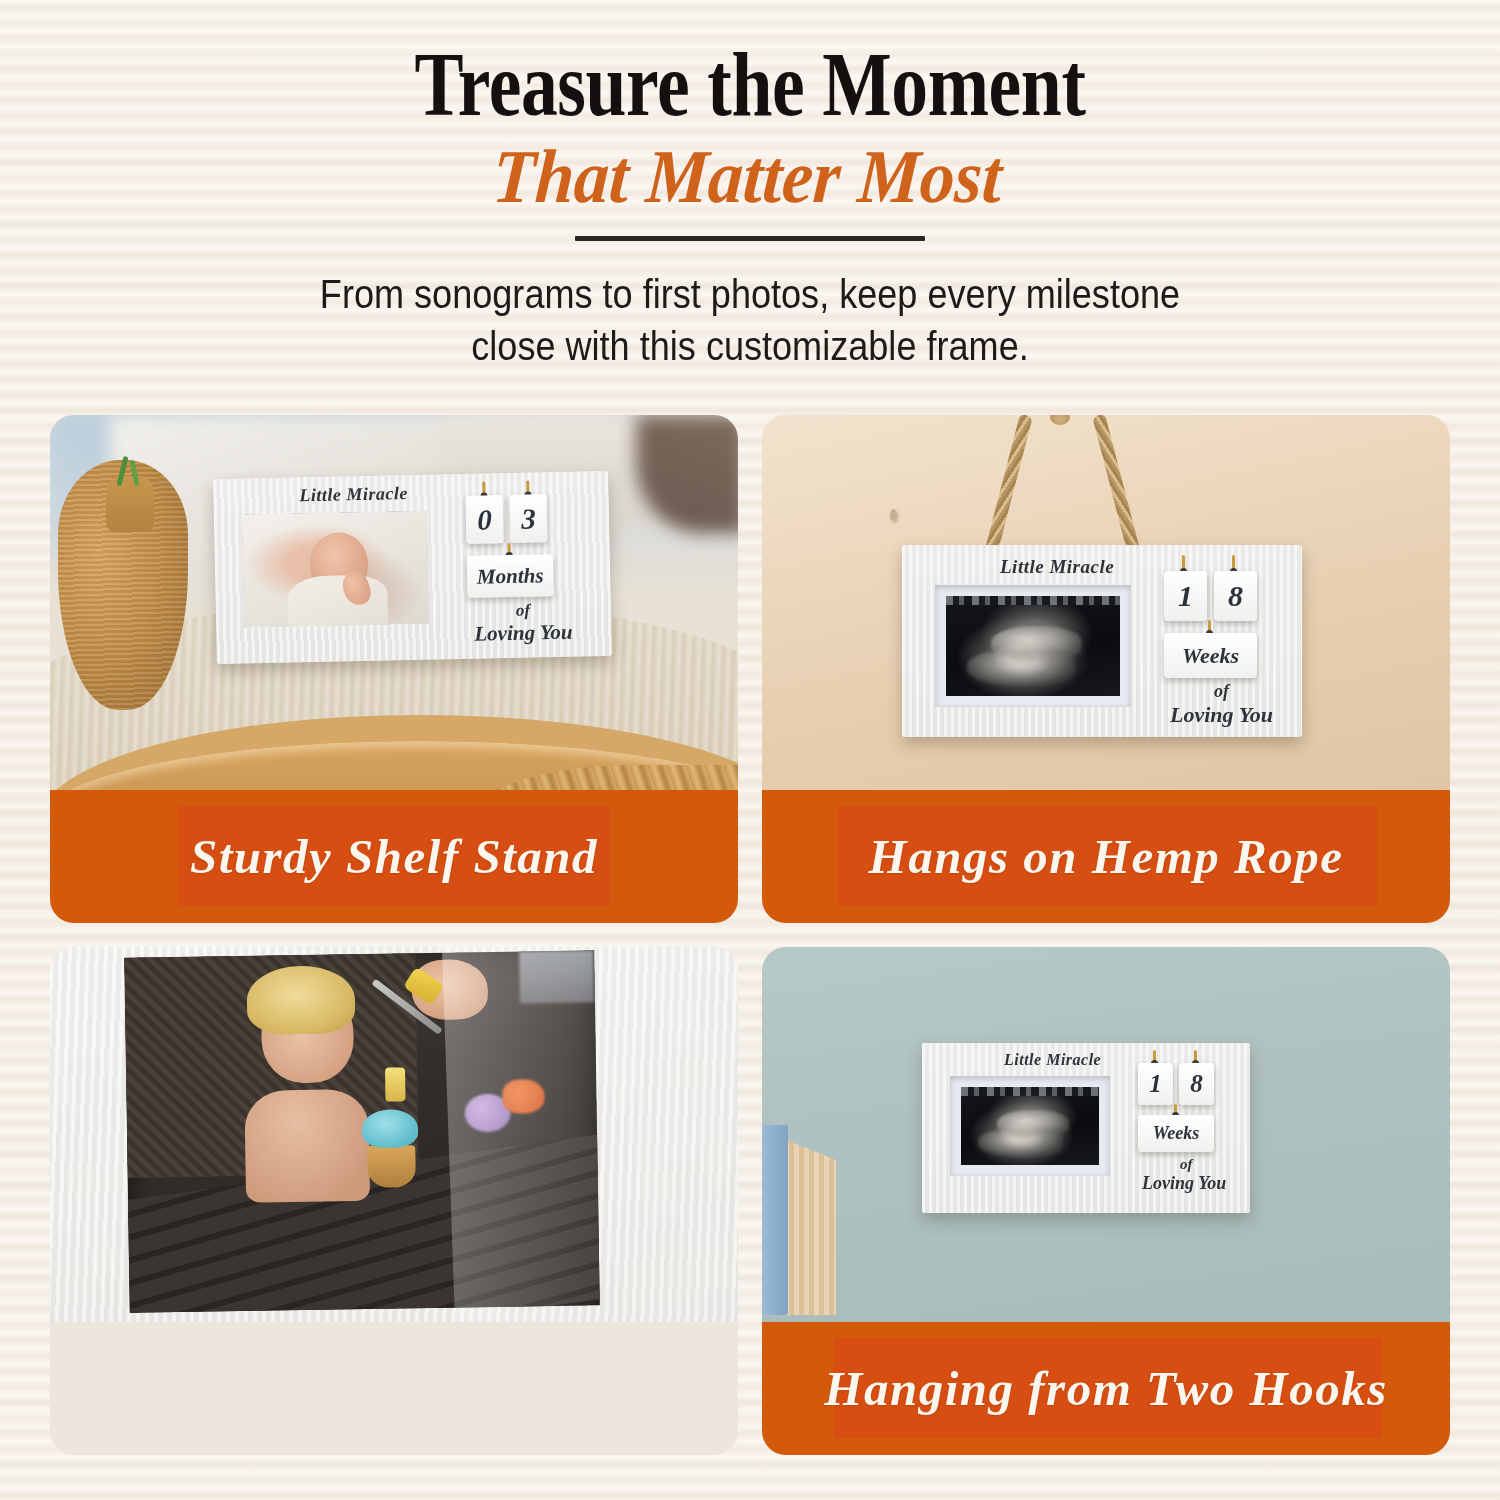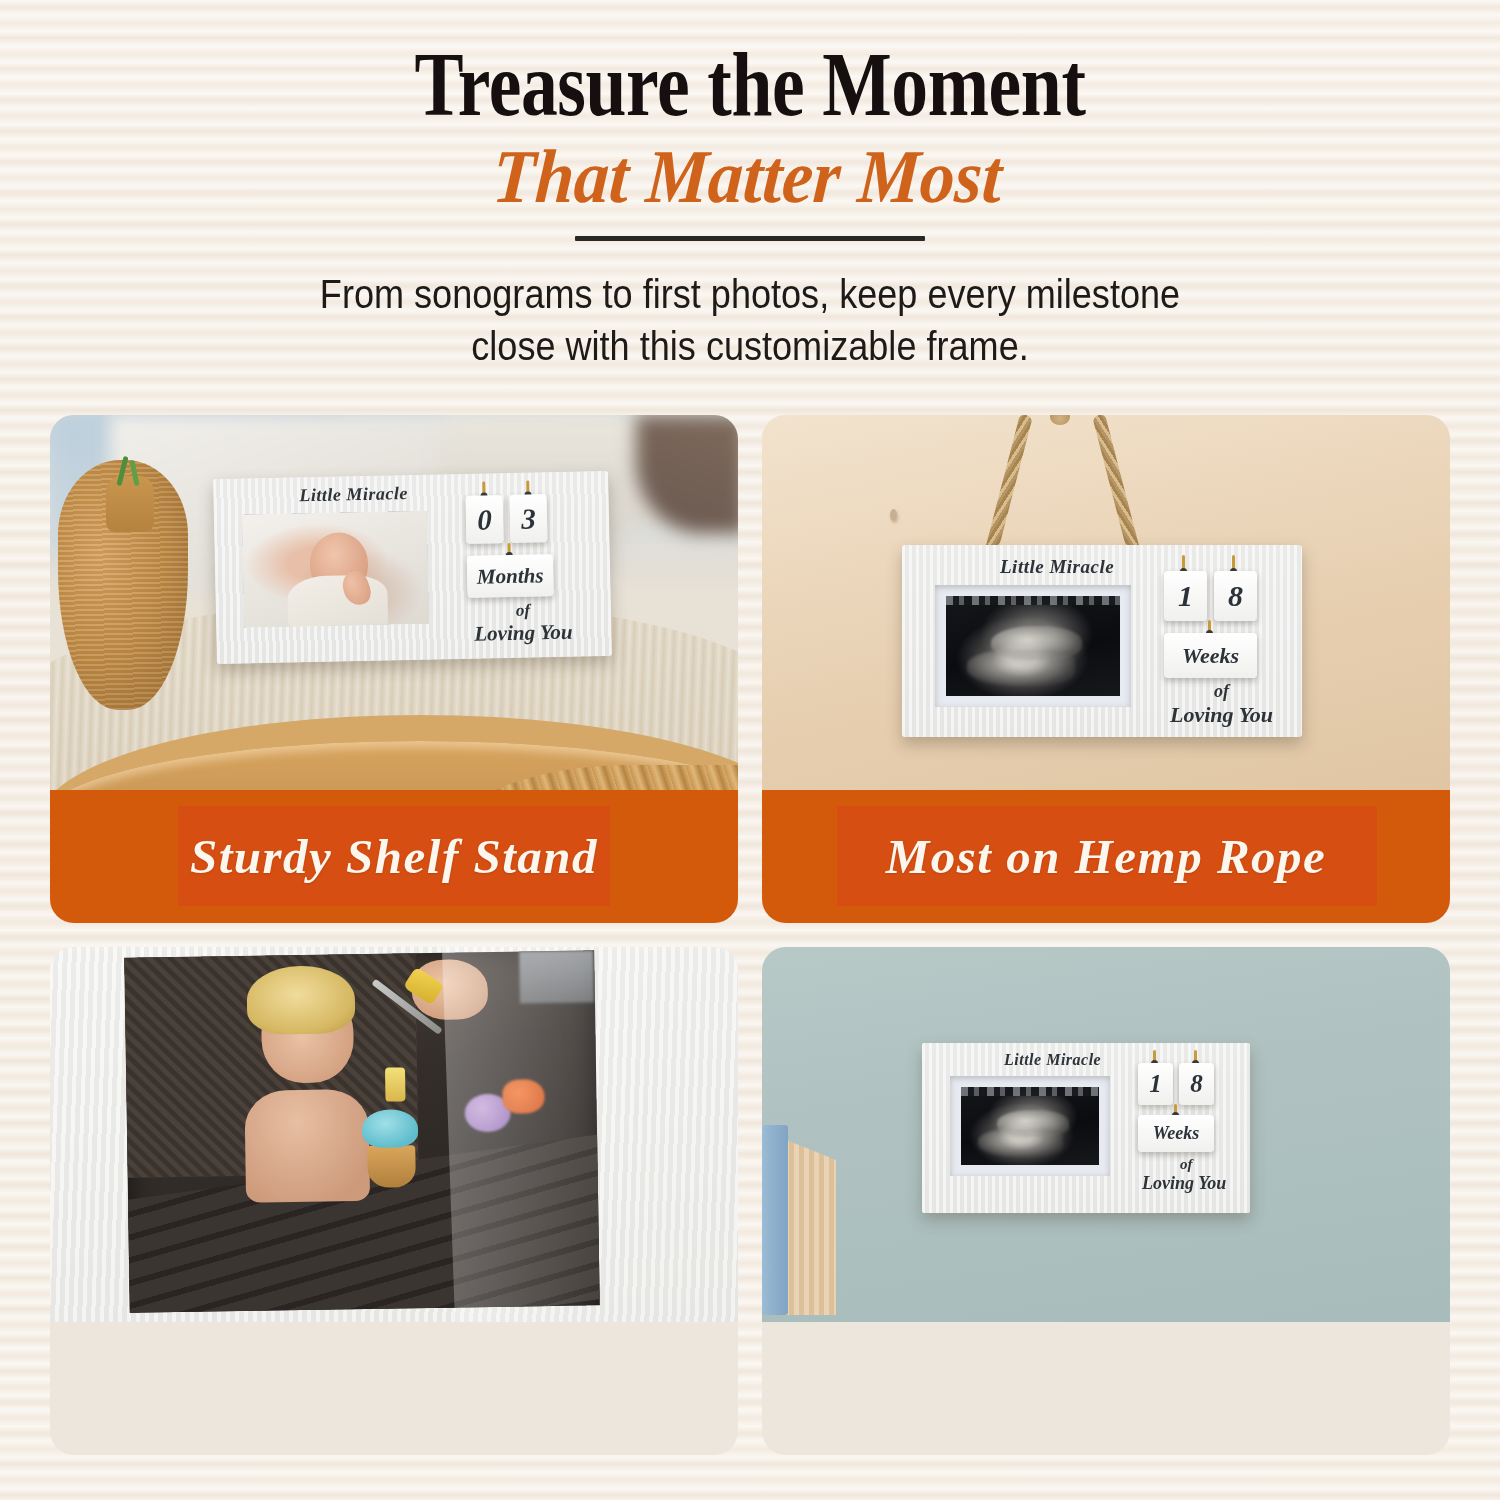--- a/index.html
+++ b/index.html
@@ -544,21 +544,21 @@
             <div class="tile n2">8</div>
             <div class="hook" style="left:306px; top:75px; height:14px;"></div>
             <div class="tile wk">Weeks</div>
             <div class="frame-sub of">of</div>
             <div class="frame-sub lv">Loving You</div>
           </div>
         </div>
       </div>
       <div class="capbar">
         <div class="capband w2"></div>
-        <div class="caption">Most on Hemp Rope</div>
+        <div class="caption">Hangs on Hemp Rope</div>
       </div>
     </div>
 
     <div class="panel">
       <div class="photo">
         <div class="scene3">
           <div class="s3-photo">
             <div class="s3-wicker"></div>
             <div class="s3-bin"></div>
             <div class="s3-tabletop"></div>
@@ -599,16 +599,20 @@
             <div class="hook" style="left:272px; top:7px; height:14px;"></div>
             <div class="tile n1">1</div>
             <div class="tile n2">8</div>
             <div class="hook" style="left:252px; top:61px; height:12px;"></div>
             <div class="tile wk">Weeks</div>
             <div class="frame-sub of">of</div>
             <div class="frame-sub lv">Loving You</div>
           </div>
         </div>
       </div>
+      <div class="capbar">
+        <div class="capband w4"></div>
+        <div class="caption">Hanging from Two Hooks</div>
+      </div>
     </div>
 
   </div>
 </div>
 
 </body></html>

